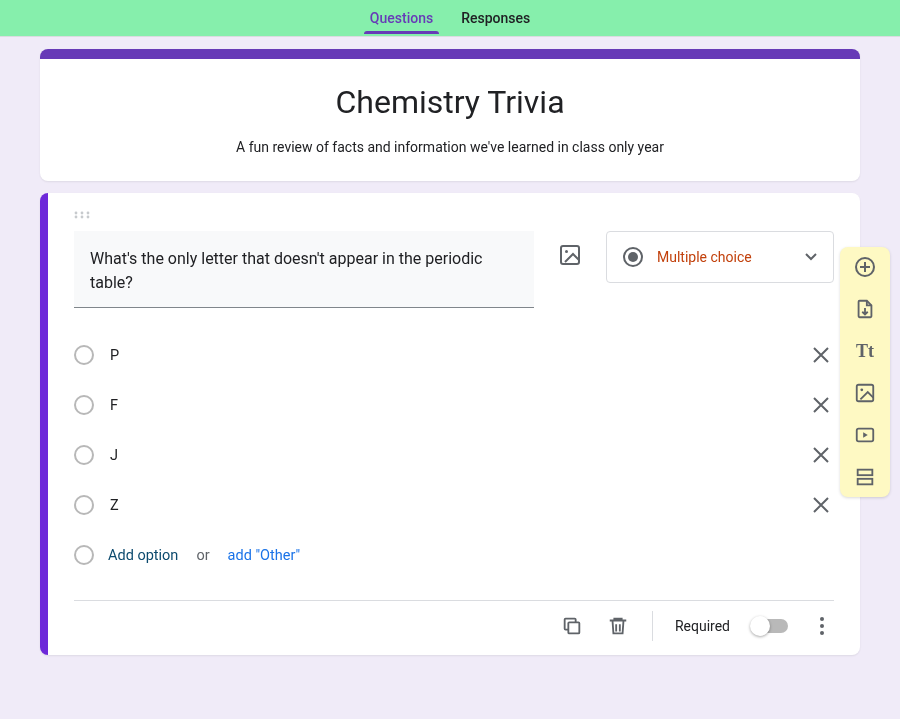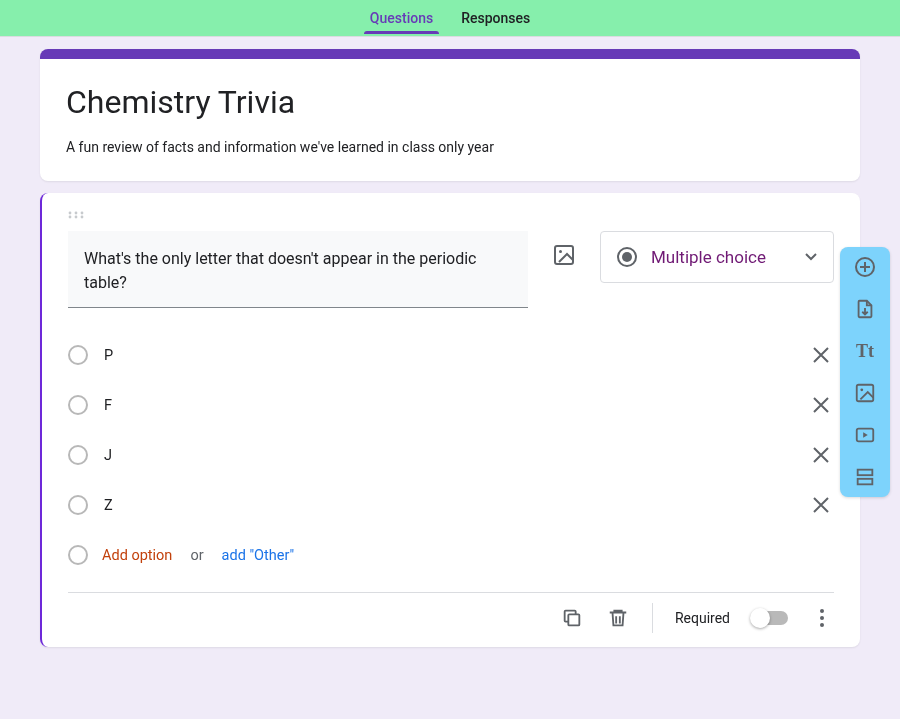--- a/index.html
+++ b/index.html
@@ -57,34 +57,35 @@
     border-radius: 8px;
     margin: 0 auto 12px auto;
     width: 820px;
     position: relative;
     box-shadow: 0 1px 2px rgba(0,0,0,0.08);
   }
   .header-card {
     padding: 24px 26px 26px 26px;
     border-top: 10px solid #673ab7;
     border-radius: 8px;
+    text-align: center;
   }
   .form-title {
     font-size: 32px;
     font-weight: 400;
     margin: 0 0 18px 0;
     line-height: 1.2;
   }
   .form-desc {
     font-size: 14px;
     color: #202124;
   }
   .question-card {
     padding: 18px 26px 8px 26px;
-    border-left: 2px solid #6d28d9;
+    border-left: 8px solid #6d28d9;
     border-radius: 8px;
   }
   .drag-dots {
     text-align: center;
     height: 14px;
     margin-bottom: 6px;
     color: #9aa0a6;
     cursor: move;
   }
   .drag-dots svg { opacity: 0.55; }
@@ -140,21 +141,21 @@
     align-items: center;
     justify-content: center;
   }
   .type-select .radio-ico::after {
     content: "";
     width: 10px;
     height: 10px;
     background: #5f6368;
     border-radius: 50%;
   }
-  .type-select .label { flex: 1; font-size: 17px; color: #701a75; }
+  .type-select .label { flex: 1; font-size: 14px; color: #c2410c; }
   .type-select .chev { color: #5f6368; }
   .options { margin-top: 22px; }
   .option-row {
     display: flex;
     align-items: center;
     height: 50px;
     gap: 14px;
   }
   .option-radio {
     width: 20px;
@@ -181,26 +182,26 @@
     align-items: center;
     justify-content: center;
   }
   .add-row {
     display: flex;
     align-items: center;
     height: 50px;
     gap: 14px;
     font-size: 14.5px;
   }
-  .add-opt { color: #c2410c; cursor: text; }
+  .add-opt { color: #0c4a6e; cursor: text; }
   .or-sep { color: #5f6368; margin: 13px 4px; }
   .add-other { color: #1a73e8; cursor: pointer; }
   .footer {
     border-top: 1px solid #dadce0;
-    margin-top: 12px;
+    margin-top: 20px;
     display: flex;
     align-items: center;
     justify-content: flex-end;
     gap: 22px;
     padding: 10px 0 6px 0;
     color: #5f6368;
   }
   .footer-ico {
     width: 24px;
     height: 24px;
@@ -233,21 +234,21 @@
     top: -3px;
     left: -2px;
     box-shadow: 0 1px 3px rgba(0,0,0,0.35);
   }
   .more-vert { font-size: 20px; }
   .float-toolbar {
     position: absolute;
     right: 10px;
     top: 210px;
     width: 50px;
-    background: #7dd3fc;
+    background: #fef9c3;
     border-radius: 8px;
     box-shadow: 0 1px 3px rgba(0,0,0,0.15);
     display: flex;
     flex-direction: column;
     align-items: center;
     padding: 8px 0;
     gap: 18px;
   }
   .float-toolbar .tb-btn {
     width: 24px;

